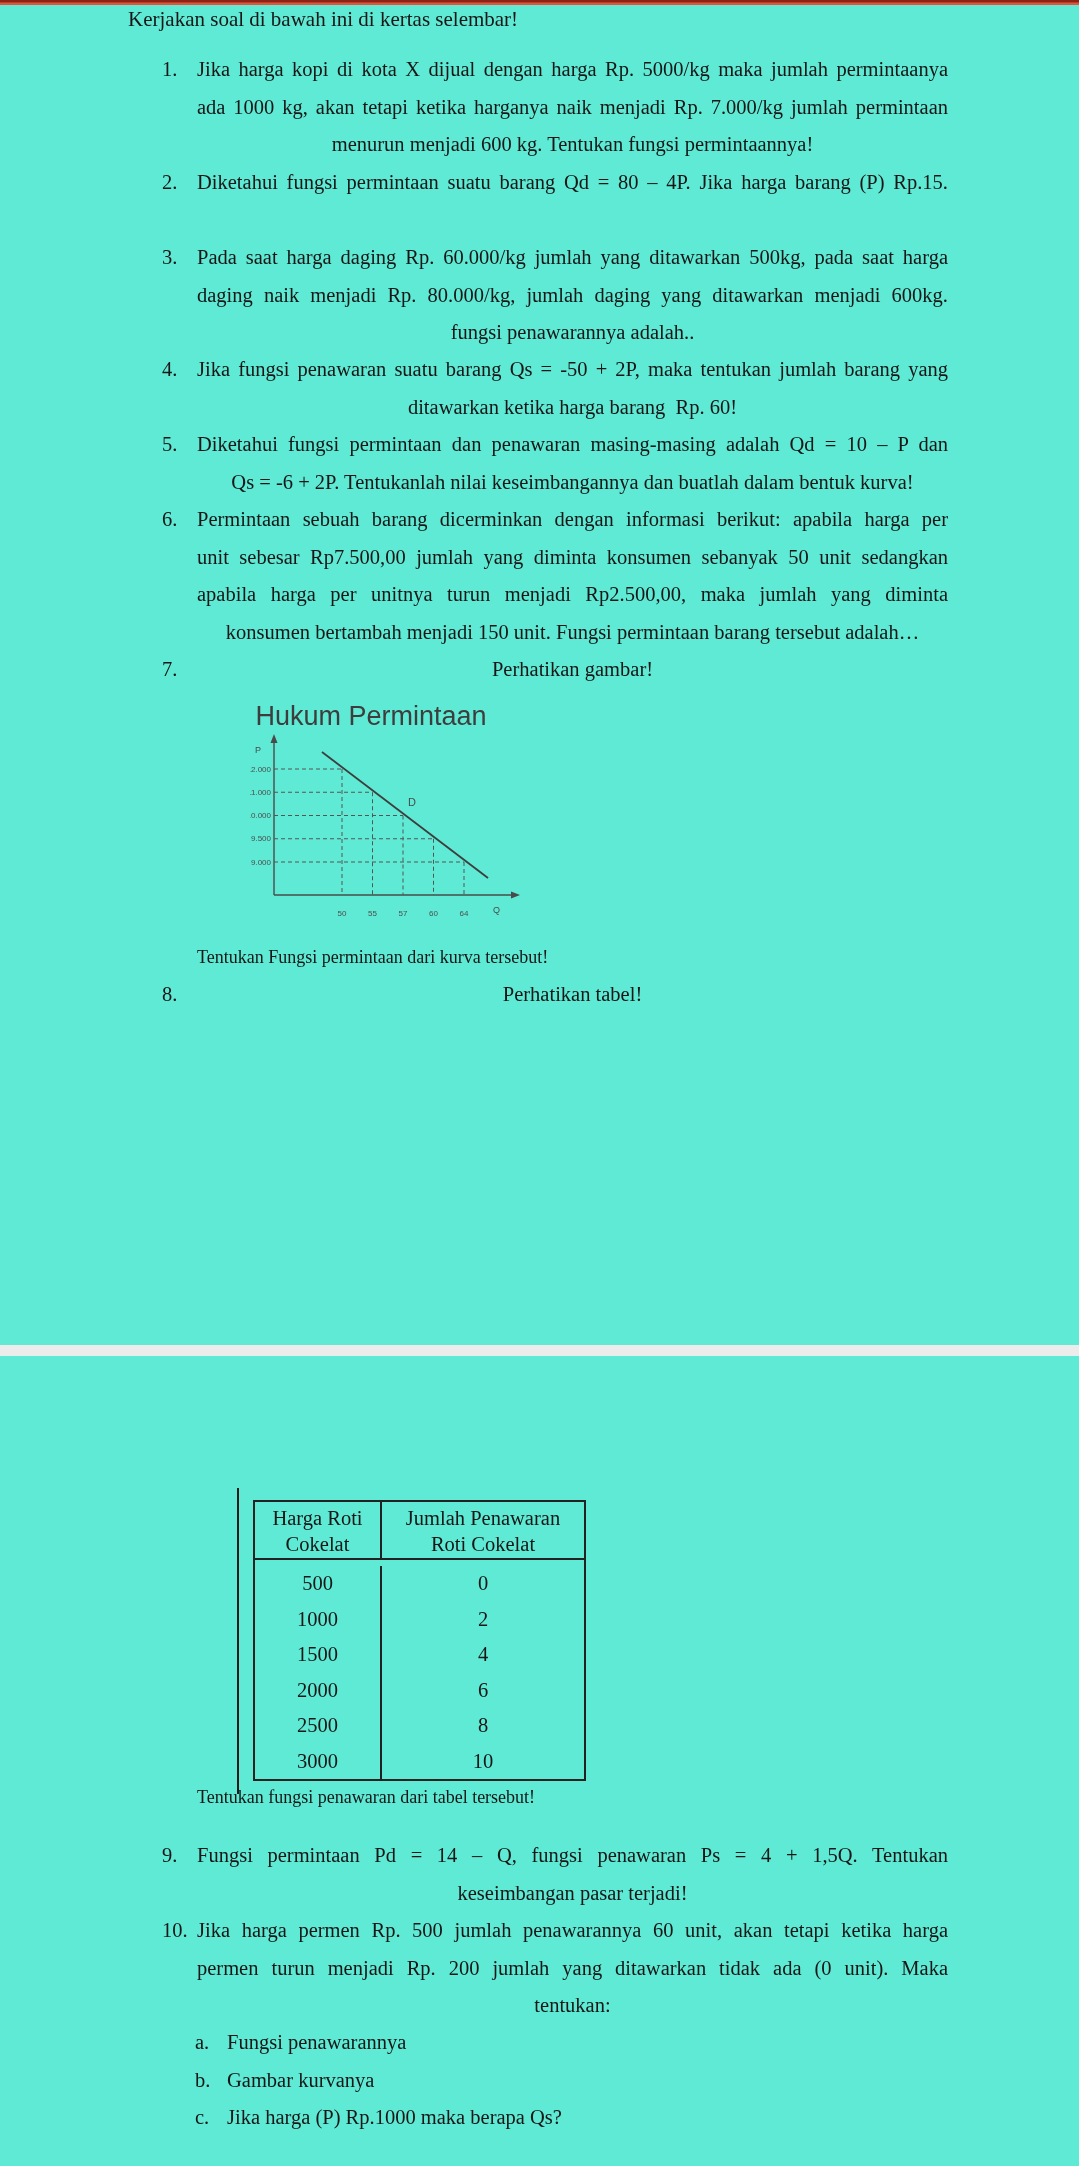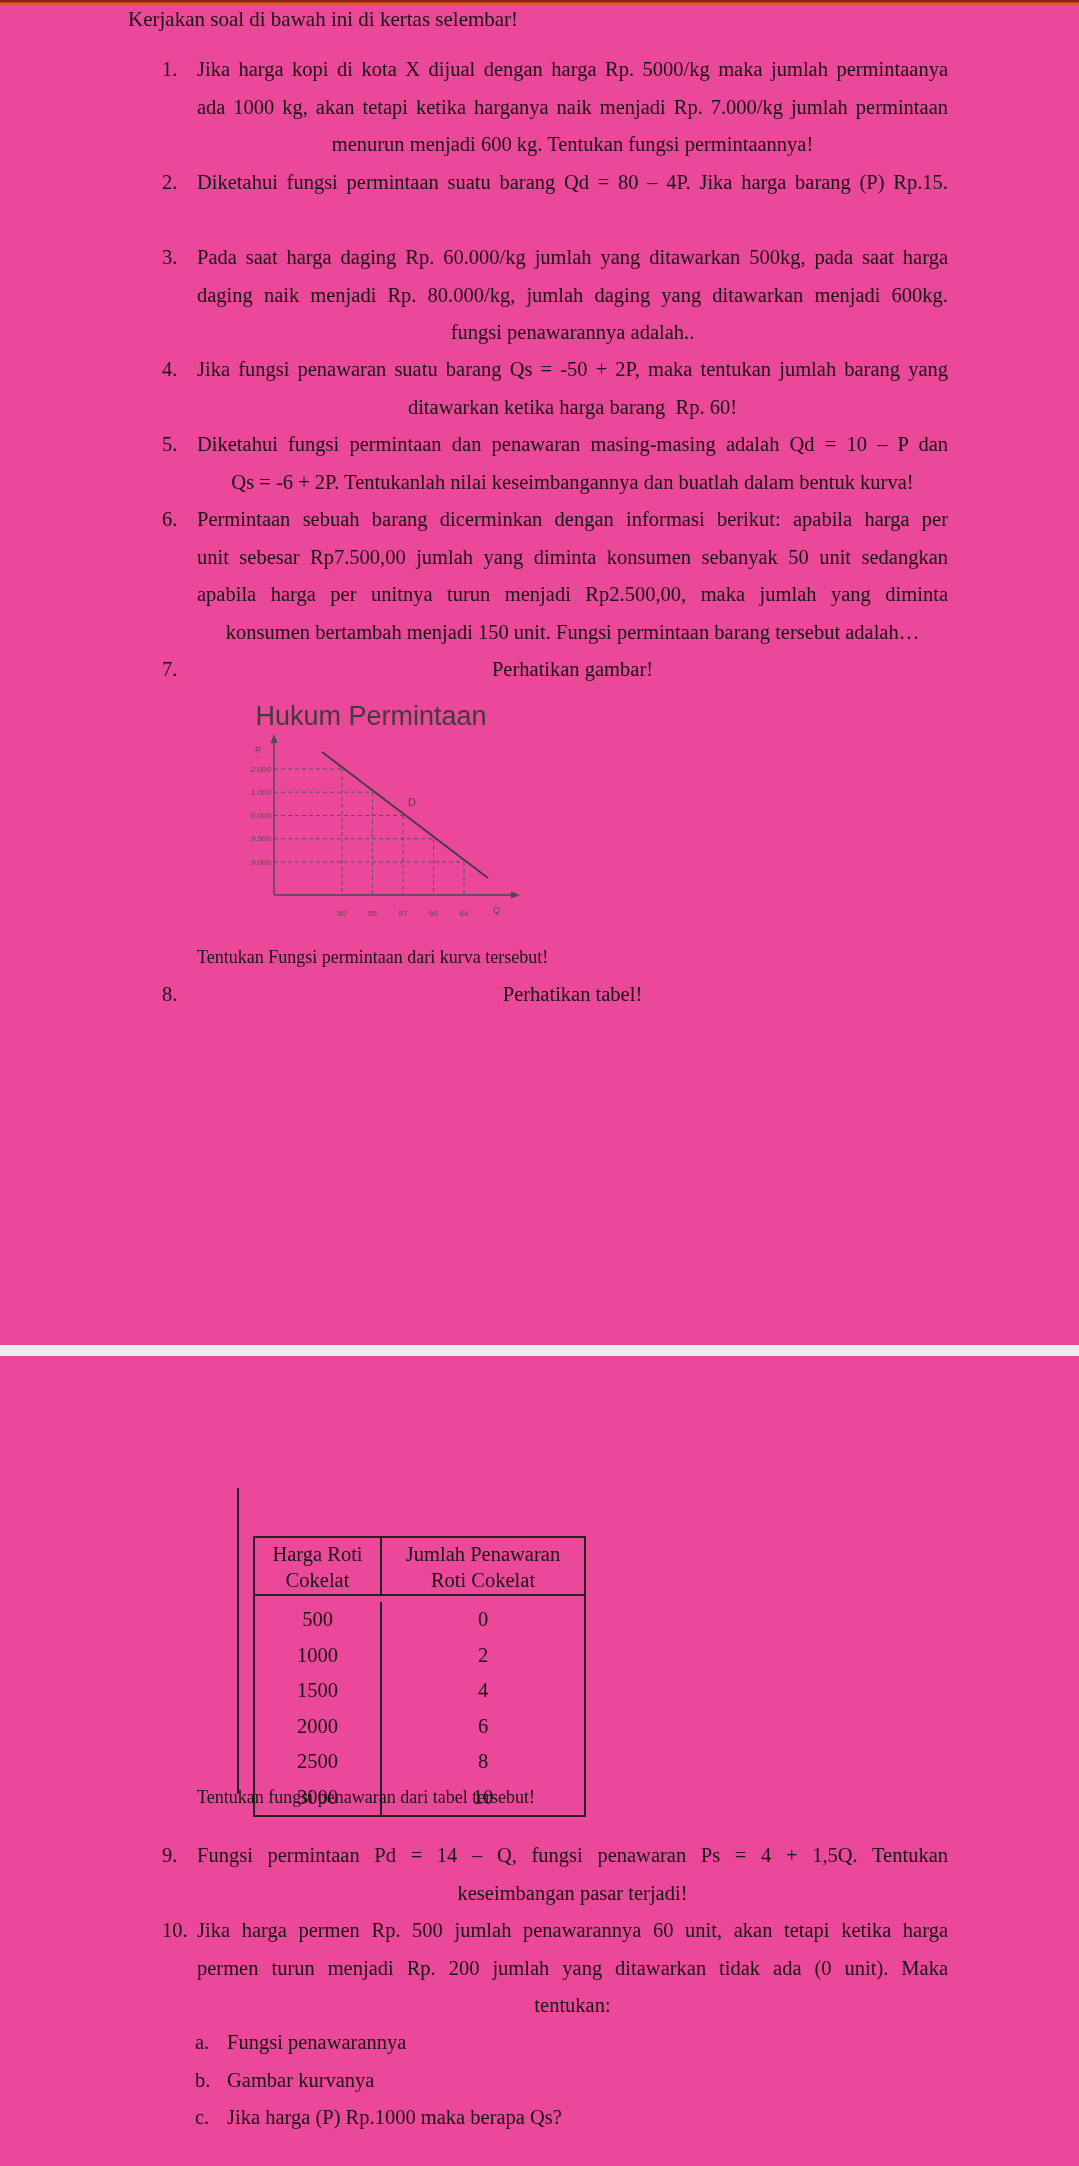--- a/index.html
+++ b/index.html
@@ -1,16 +1,16 @@
 <!DOCTYPE html>
 <html><head>
 <meta charset="utf-8">
 <style>
   html,body{margin:0;padding:0;background:#ffffff;}
-  .page{position:relative;width:1079px;height:2166px;background:#ec4899;overflow:hidden;
+  .page{position:relative;width:1079px;height:2166px;background:#5eead4;overflow:hidden;
         font-family:"Liberation Serif","DejaVu Serif",serif;color:#161616;}
   .accent-bar{position:absolute;left:0;top:0;width:1079px;height:5px;
         background:linear-gradient(180deg,#8c2317 0%,#8c2317 35%,#e0543c 62%,#e0543c 100%);}
   .doc-title{position:absolute;left:128px;top:1px;font-size:21px;line-height:36px;white-space:nowrap;}
   .q{position:absolute;left:162px;width:786px;}
   .qnum{position:absolute;left:0;top:0;font-size:20.5px;line-height:37.5px;}
   .qbody{margin-left:35px;}
   .tline{font-size:20.5px;line-height:37.5px;}
   .tline.just{text-align:justify;text-align-last:justify;}
   .tline.last{text-align:center;}
@@ -19,21 +19,21 @@
   .subletter{display:inline-block;width:32px;}
   
   .chart-title{position:absolute;left:240px;top:700px;width:262px;text-align:center;
         font-family:Liberation Sans, sans-serif;font-size:27px;line-height:32px;color:#3d3d3d;}
   .chart-svg{position:absolute;left:250px;top:732px;}
   
   .page-divider{position:absolute;left:0;top:1345px;width:1079px;height:11px;background:#ececec;}
   
   .side-rule{position:absolute;left:237px;top:1488px;width:2px;height:306px;background:#1b1b1b;}
   .stable{position:absolute;left:253px;top:1500px;width:333px;border:2px solid #222;box-sizing:border-box;
-        font-size:20.5px;margin-top:36px;}
+        font-size:20.5px;}
   .thead{display:flex;height:56px;border-bottom:2px solid #222;}
   .th{text-align:center;line-height:26px;padding-top:3px;box-sizing:border-box;}
   .th.c1{width:127px;border-right:2px solid #222;}
   .th.c2{flex:1;}
   .tr{display:flex;height:35.5px;line-height:35.5px;align-items:flex-end;}
   .tr .td{text-align:center;box-sizing:border-box;}
   .tr .td.c1{width:127px;border-right:2px solid #222;}
   .tr .td.c2{flex:1;}
   .tbody{padding-top:6px;}
 </style>

